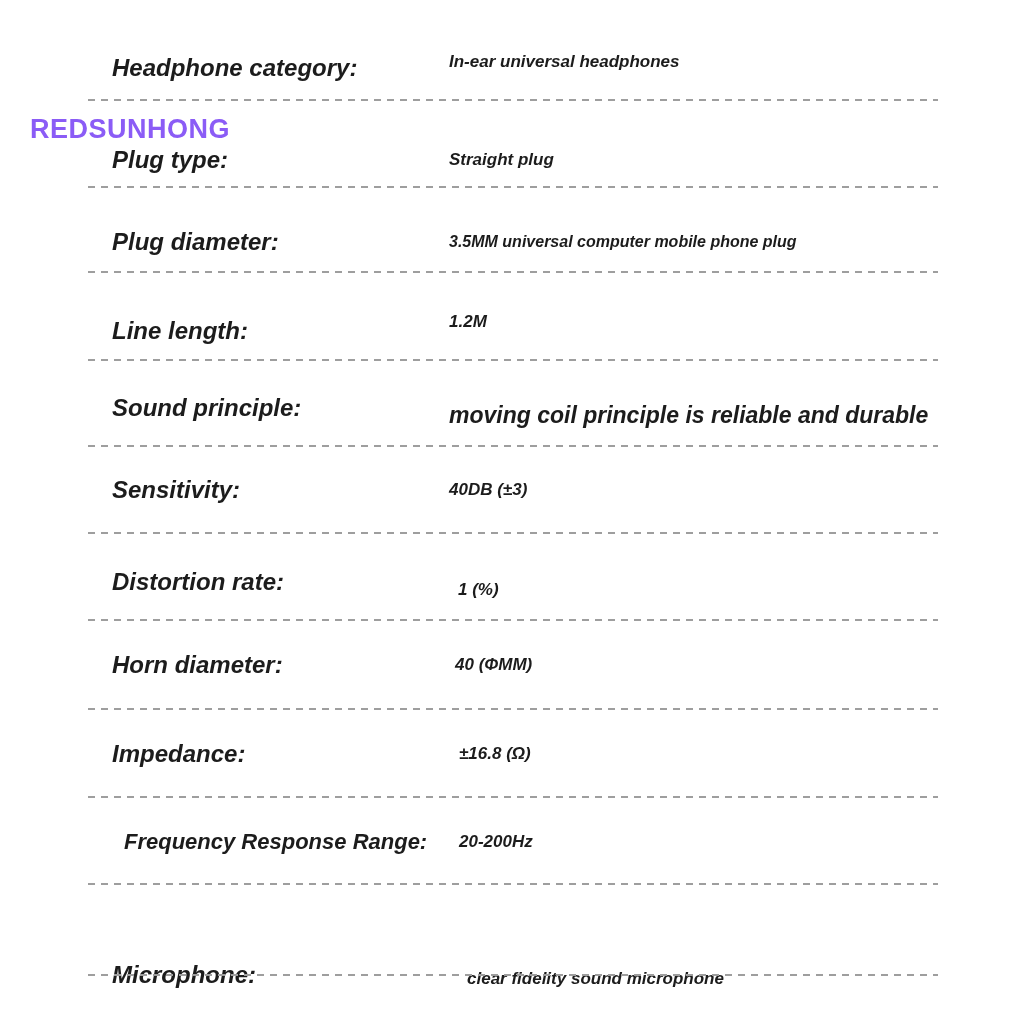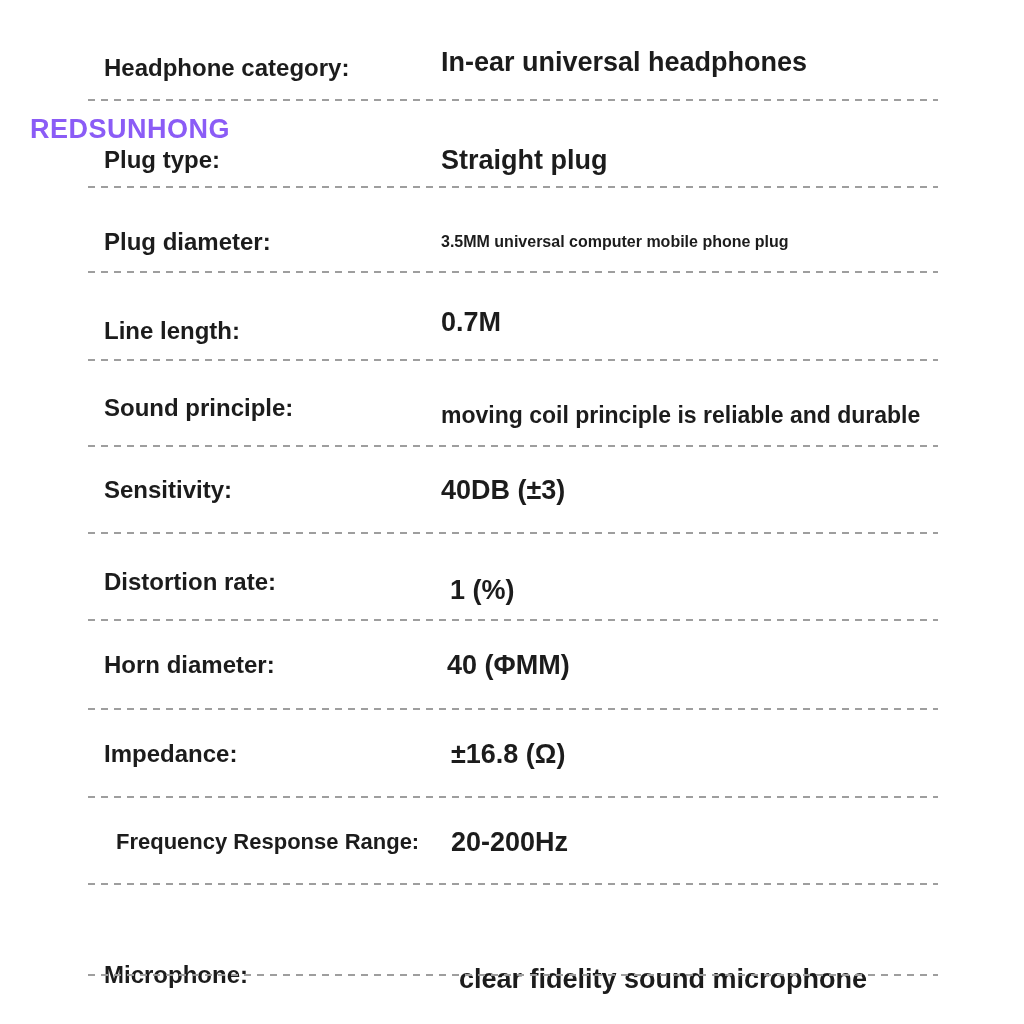--- a/index.html
+++ b/index.html
@@ -21,39 +21,40 @@
     left: 30px;
     top: 114px;
     font-size: 27px;
     font-weight: 900;
     letter-spacing: 0.5px;
     color: #8b5cf6;
     white-space: nowrap;
   }
   .spec-row {
     position: absolute;
-    left: 4px;
+    left: 12px;
     width: 973px;
     height: 40px;
+    font-style: italic;
   }
   .spec-label {
     position: absolute;
     left: 100px;
     top: 0;
     line-height: 40px;
     font-size: 24px;
     font-weight: 700;
     white-space: nowrap;
   }
   .spec-value {
     position: absolute;
     left: 437px;
     top: 0;
     line-height: 40px;
-    font-size: 27px;
+    font-size: 17px;
     font-weight: 700;
     white-space: nowrap;
   }
   .divider {
     position: absolute;
     left: 88px;
     width: 850px;
     height: 2px;
     background: repeating-linear-gradient(90deg,
       #9e9e9e 0px, #9e9e9e 7px,
@@ -87,21 +88,21 @@
     <span class="spec-value">Straight plug</span>
   </div>
 <div class="divider" style="top: 186px;"></div>
   <div class="spec-row" data-idx="2" style="top: 222px;">
     <span class="spec-label">Plug diameter:</span>
     <span class="spec-value">3.5MM universal computer mobile phone plug</span>
   </div>
 <div class="divider" style="top: 271px;"></div>
   <div class="spec-row" data-idx="3" style="top: 311px;">
     <span class="spec-label">Line length:</span>
-    <span class="spec-value">0.7M</span>
+    <span class="spec-value">1.2M</span>
   </div>
 <div class="divider" style="top: 359px;"></div>
   <div class="spec-row" data-idx="4" style="top: 388px;">
     <span class="spec-label">Sound principle:</span>
     <span class="spec-value">moving coil principle is reliable and durable</span>
   </div>
 <div class="divider" style="top: 445px;"></div>
   <div class="spec-row" data-idx="5" style="top: 470px;">
     <span class="spec-label">Sensitivity:</span>
     <span class="spec-value">40DB (±3)</span>

